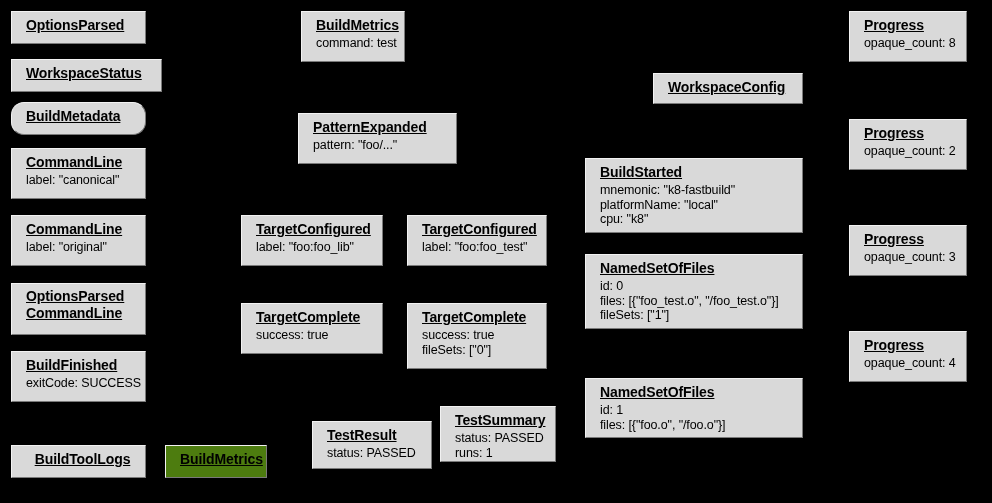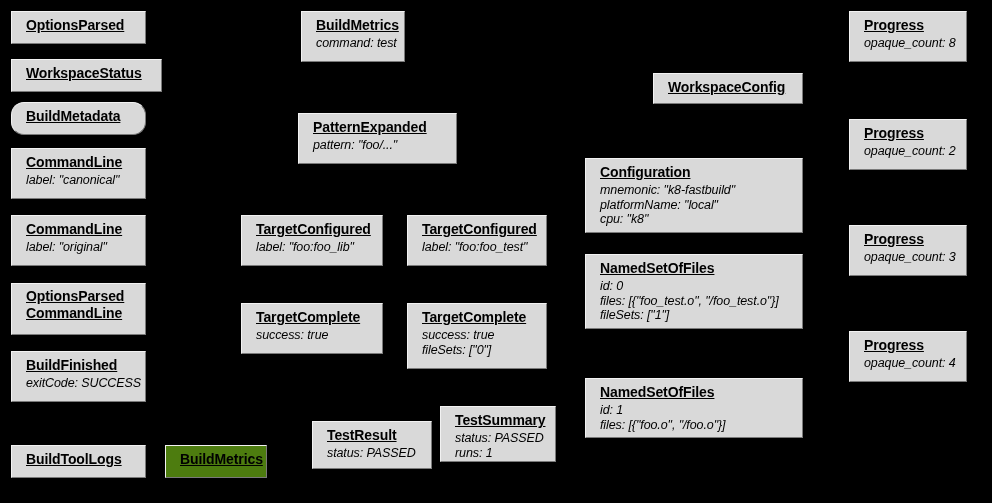--- a/index.html
+++ b/index.html
@@ -46,21 +46,20 @@
   }
   .node-fields {
     margin-top: 1px;
   }
   .node-field {
     font-size: 12.5px;
     font-weight: normal;
     color: #000000;
     white-space: nowrap;
     letter-spacing: -0.1px;
-    font-style: italic;
   }
 </style>
 </head>
 <body>
 
 <div id="canvas" style="width: 992px; height: 503px; background: rgb(0, 0, 0);">
   <div class="node" style="left: 11px; top: 11px; width: 135px; height: 33px; background: rgb(217, 217, 217);">
     <div class="node-title">OptionsParsed</div>
     <div class="node-fields"></div>
   </div>
@@ -94,21 +93,21 @@
     <div class="node-fields"></div>
   </div>
 
   <div class="node" style="left: 11px; top: 351px; width: 135px; height: 51px; background: rgb(217, 217, 217);">
     <div class="node-title">BuildFinished</div>
     <div class="node-fields">
         <div class="node-field">exitCode: SUCCESS</div>
       </div>
   </div>
 
-  <div class="node" style="left: 11px; top: 445px; width: 135px; height: 33px; background: rgb(217, 217, 217);">
+  <div class="node" style="left: 11px; top: 445px; width: 135px; height: 33px; background: rgb(217, 217, 217); text-align: center;">
     <div class="node-title">BuildToolLogs</div>
     <div class="node-fields"></div>
   </div>
 
   <div class="node" style="left: 165px; top: 445px; width: 102px; height: 33px; background: #4d7c0f;">
     <div class="node-title">BuildMetrics</div>
     <div class="node-fields"></div>
   </div>
 
   <div class="node" style="left: 301px; top: 11px; width: 104px; height: 51px; background: rgb(217, 217, 217);">
@@ -168,21 +167,21 @@
         <div class="node-field">runs: 1</div>
       </div>
   </div>
 
   <div class="node" style="left: 653px; top: 73px; width: 150px; height: 31px; background: rgb(217, 217, 217);">
     <div class="node-title">WorkspaceConfig</div>
     <div class="node-fields"></div>
   </div>
 
   <div class="node" style="left: 585px; top: 158px; width: 218px; height: 75px; background: rgb(217, 217, 217);">
-    <div class="node-title">Configuration</div>
+    <div class="node-title">BuildStarted</div>
     <div class="node-fields">
         <div class="node-field">mnemonic: "k8-fastbuild"</div>
         <div class="node-field">platformName: "local"</div>
         <div class="node-field">cpu: "k8"</div>
       </div>
   </div>
 
   <div class="node" style="left: 585px; top: 254px; width: 218px; height: 75px; background: rgb(217, 217, 217);">
     <div class="node-title">NamedSetOfFiles</div>
     <div class="node-fields">

